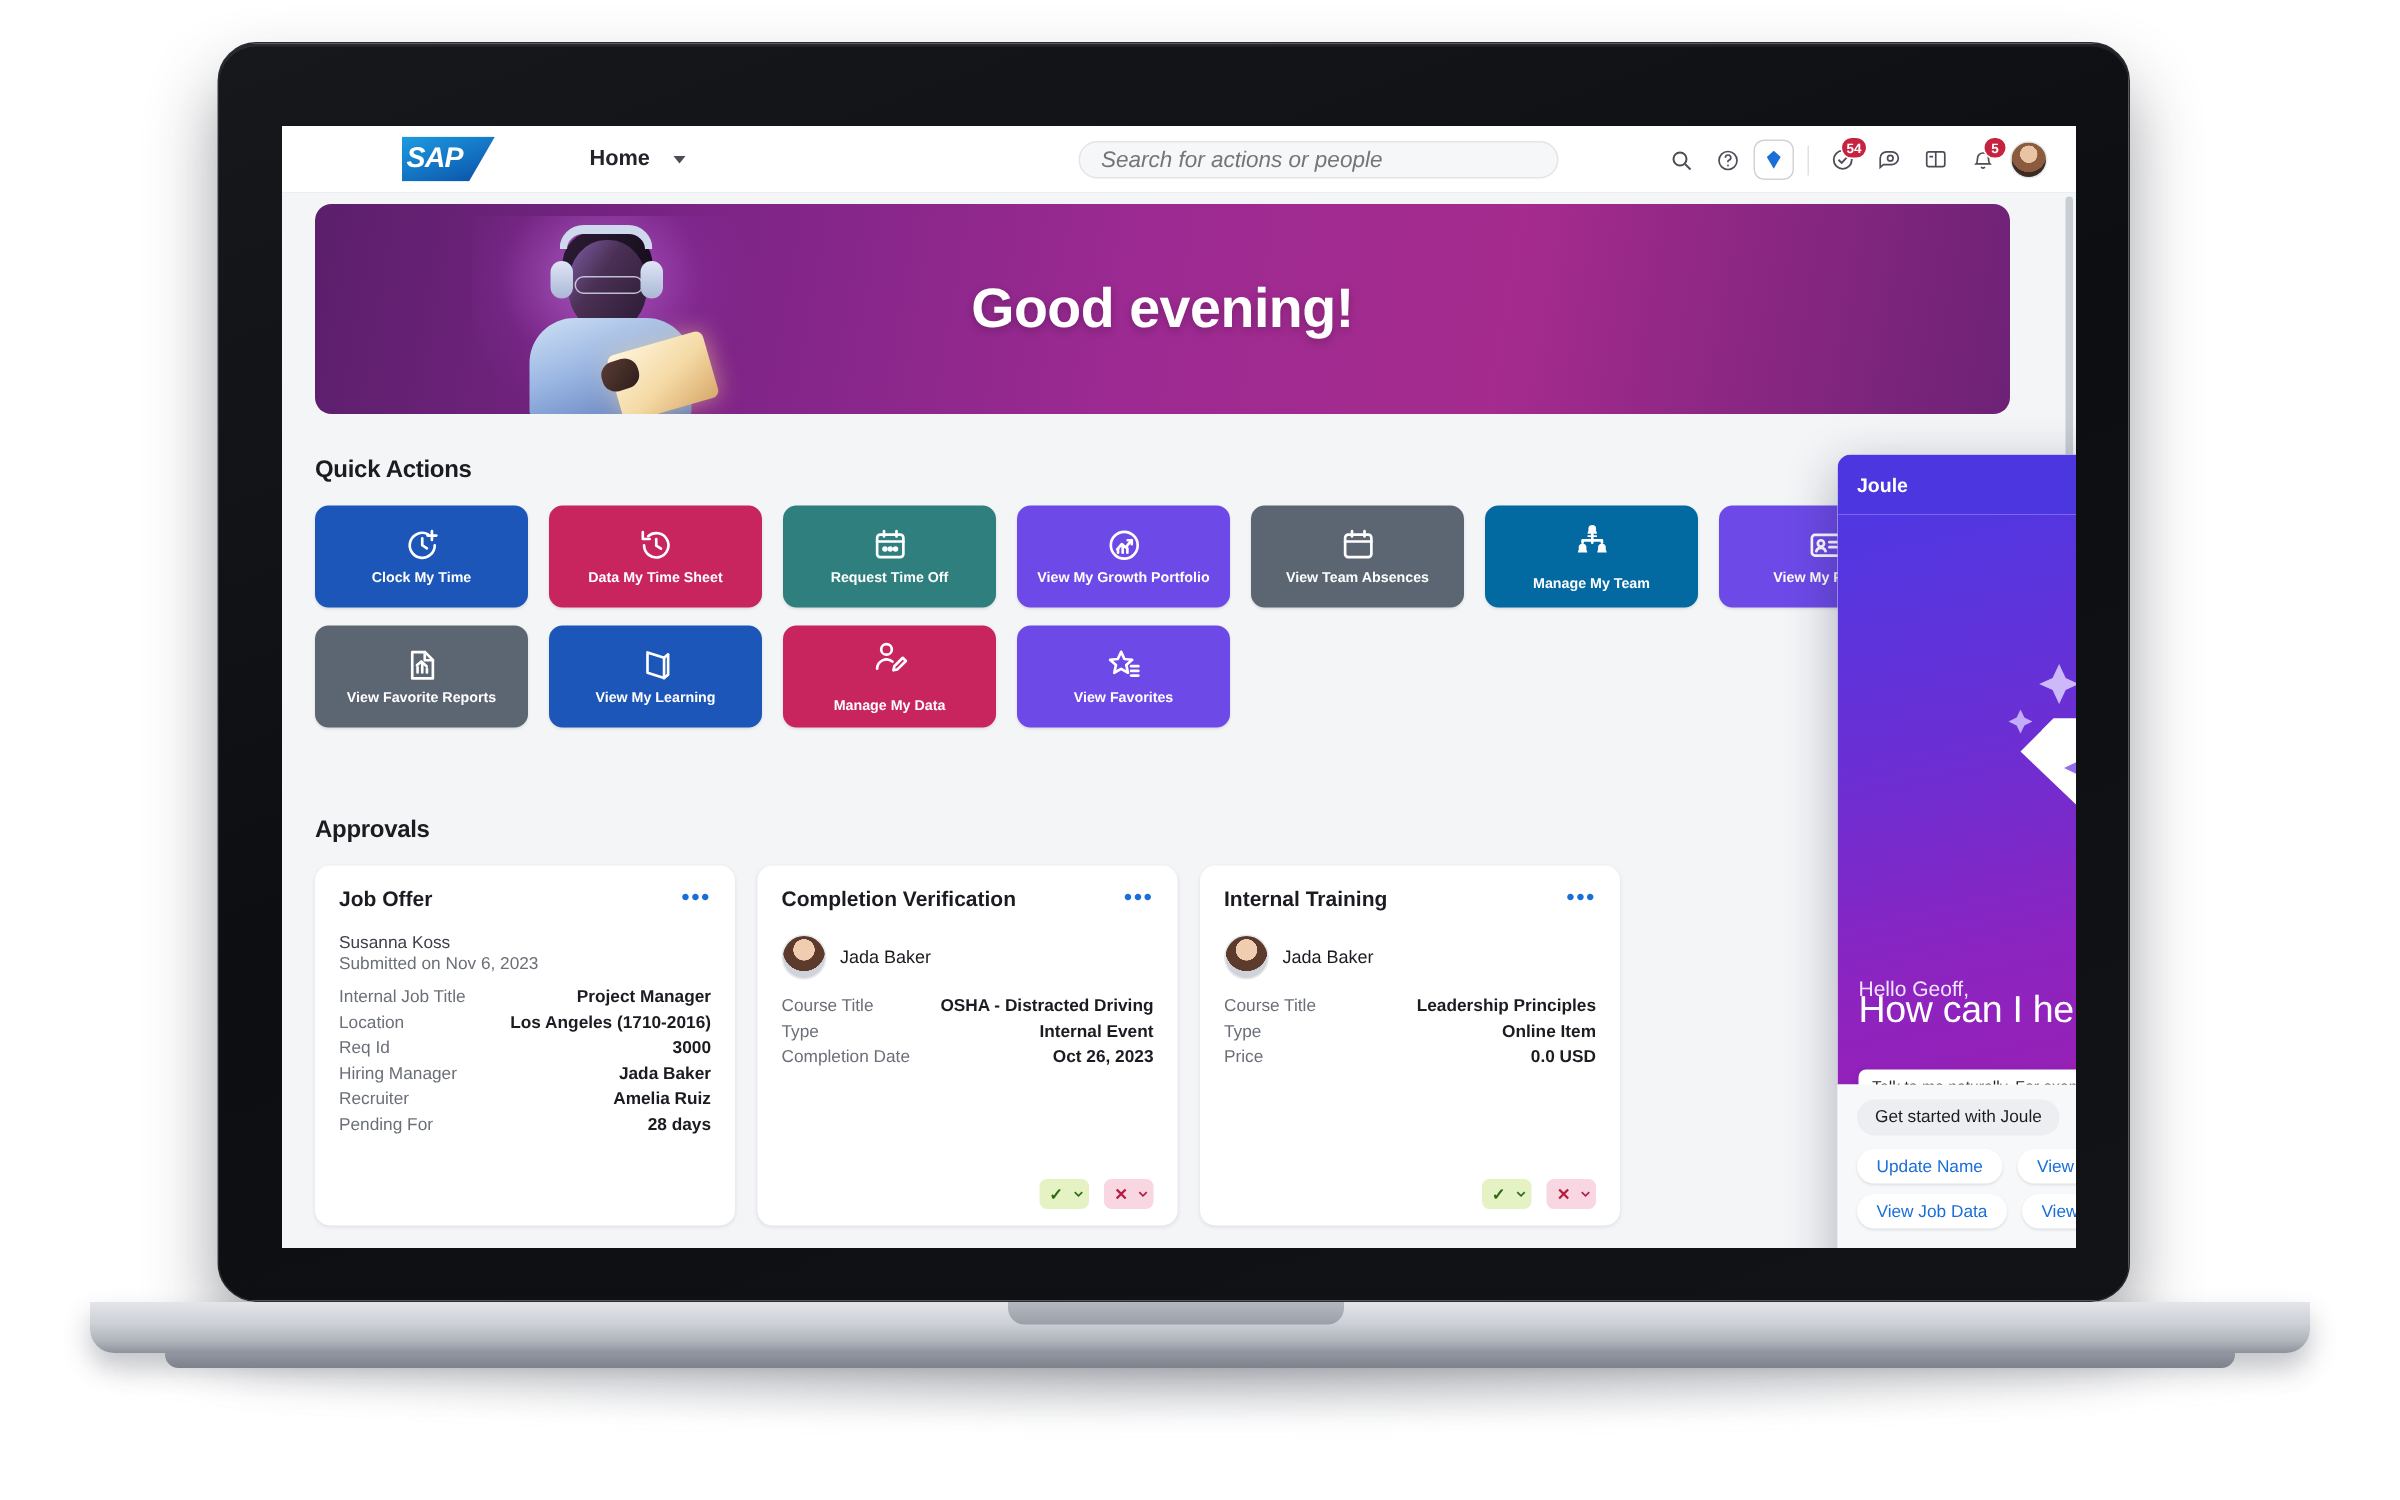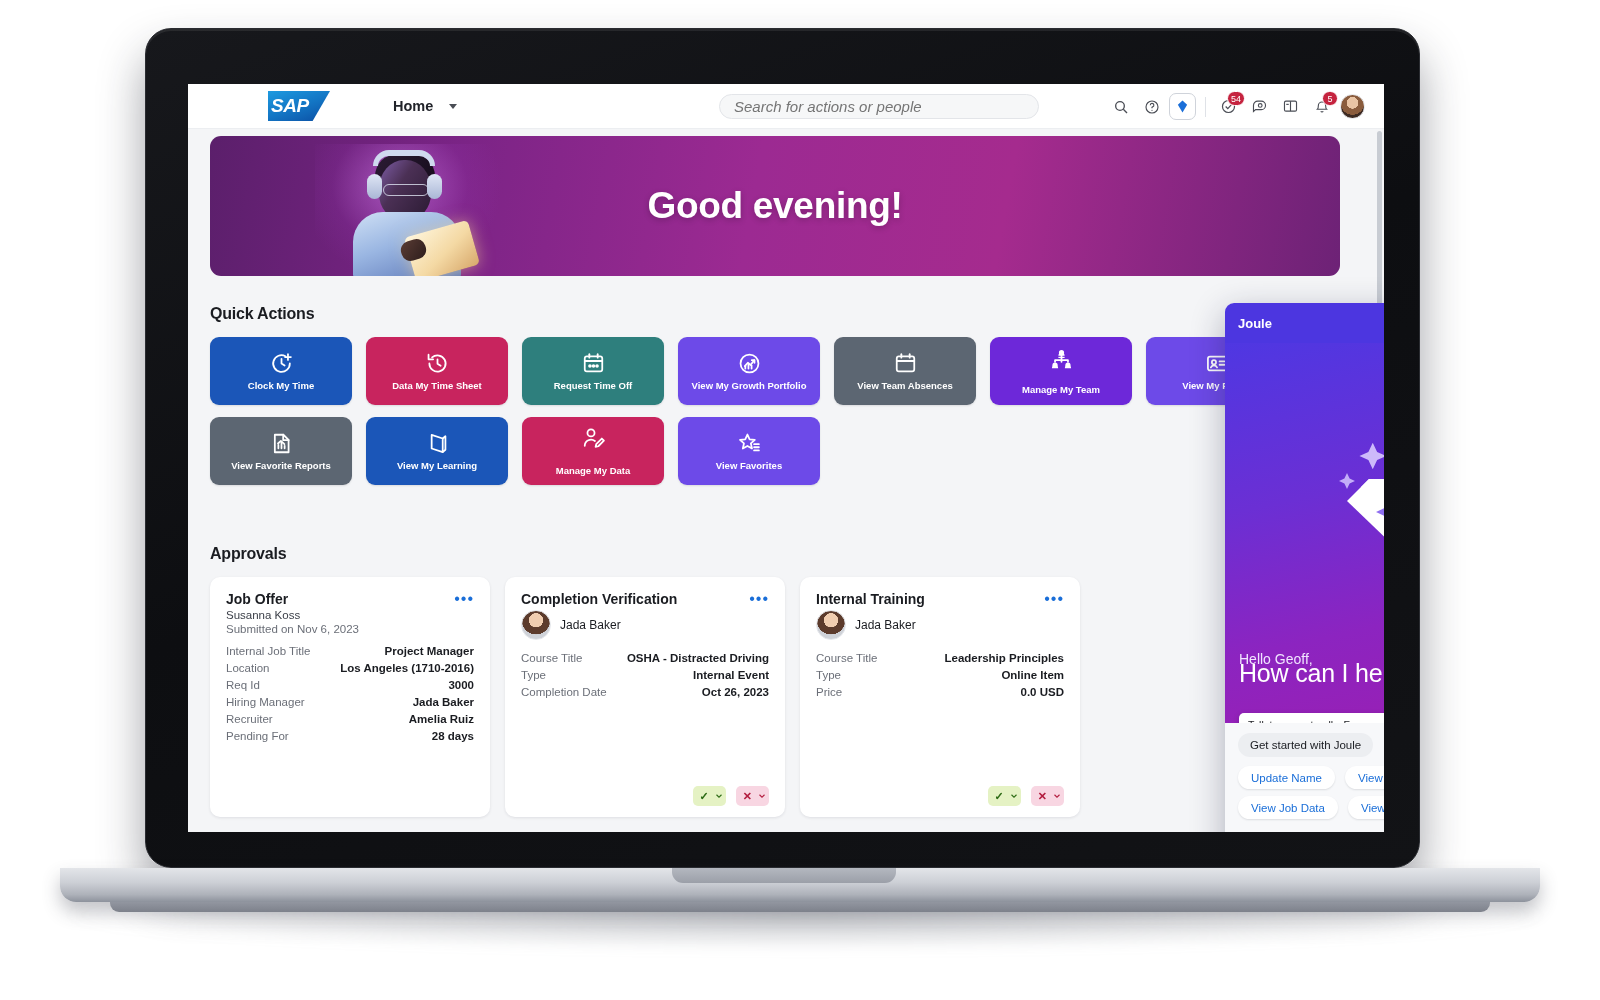--- a/index.html
+++ b/index.html
@@ -88,21 +88,21 @@
   .hicon{
     position:relative; width:27px; height:27px; display:flex;
     align-items:center; justify-content:center; cursor:pointer; color:#4a4d55;
   }
   .hicon.joule-btn{
     border:1px solid #cfd3da; border-radius:7px; color:#1a6ed8;
   }
   .hdivider{ width:1px; height:20px; background:#dfe2e7; margin:0 5px; }
   .badge{
     position:absolute; top:-2px; right:-3px; min-width:16px; height:15px;
-    background:#c5233f; color:#fff; font-size:9px; font-weight:normal;
+    background:#c5233f; color:#fff; font-size:9px; font-weight:bold;
     border-radius:8px; display:flex; align-items:center; justify-content:center;
     padding:0 3px; border:1.5px solid #fff;
   }
   .avatar-head{
     width:25px;height:25px;border-radius:50%;
     background: radial-gradient(circle at 50% 34%, #e9c4a4 0 30%, #8a5c3d 31% 62%, #3d2a22 63% 100%);
     border:1.5px solid #e6e8ec;
   }
 
   
@@ -201,21 +201,21 @@
 
   
   .ap-row{
     position:absolute; left:22px; top:448px; display:flex; gap:15px;
   }
   .ap-card{
     width:280px; height:240px; background:#fff; border-radius:10px;
     box-shadow: 0 1px 3px rgba(25,30,45,0.10); padding:14px 16px 10px 16px;
     position:relative; overflow:hidden;
   }
-  .ap-head{ display:flex; align-items:flex-end; justify-content:space-between; margin-bottom:2px; }
+  .ap-head{ display:flex; align-items:flex-end; justify-content:space-between; margin-bottom:16px; }
   .ap-name{ font-size:14px; font-weight:bold; color:#1a1c21; }
   .ap-dots{ color:#1a6ed8; font-size:16px; letter-spacing:1px; cursor:pointer; line-height:1; }
   .ap-sub{ font-size:11.5px; color:#3c4049; margin-bottom:2px; }
   .ap-sub2{ font-size:11.5px; color:#6b6f78; margin-bottom:7px; }
   .ap-person{ display:flex; align-items:center; gap:9px; margin:3px 0 9px 0; }
   .ap-ava{
     width:30px;height:30px;border-radius:50%;
     background: radial-gradient(circle at 50% 33%, #f0cdb0 0 30%, #5c3b2c 31% 60%, #cfd2d8 61% 100%);
     border:1px solid #e6e8ec;
   }
@@ -425,21 +425,21 @@
             <div class="qa-ico">
               <svg viewBox="0 0 24 24" fill="none" stroke="#fff" stroke-width="1.7" stroke-linecap="round" stroke-linejoin="round">
                 <rect x="3.6" y="5.2" width="16.8" height="14.4" rx="2"></rect>
                 <line x1="3.6" y1="9.6" x2="20.4" y2="9.6"></line>
                 <line x1="8" y1="3" x2="8" y2="6.4"></line>
                 <line x1="16" y1="3" x2="16" y2="6.4"></line>
               </svg>
             </div>
             <div class="qa-label">View Team Absences</div>
           </div>
-          <div class="qa-tile" style="background: #6d28d9; gap: 13px;">
+          <div class="qa-tile" style="background: #0369a1; gap: 13px;">
             <div class="qa-ico">
               <svg viewBox="0 0 24 24" fill="none" stroke="#fff" stroke-width="1.7" stroke-linecap="round" stroke-linejoin="round">
                 <circle cx="12" cy="5.4" r="2.5" fill="#fff" stroke="none"></circle>
                 <circle cx="5.8" cy="17.4" r="2.5" fill="#fff" stroke="none"></circle>
                 <circle cx="18.2" cy="17.4" r="2.5" fill="#fff" stroke="none"></circle>
                 <path d="M12 8v3.4M5.8 14.2v-1.5h12.4v1.5M12 11.4v2.8"></path>
                 <path d="M9 9.4h6v1.2H9z" fill="#fff" stroke="none"></path>
                 <path d="M2.8 20.4a3 3 0 0 1 6 0zM15.2 20.4a3 3 0 0 1 6 0zM9 8.4a3 3 0 0 1 6 0z" fill="#fff" stroke="none"></path>
               </svg>
             </div>

